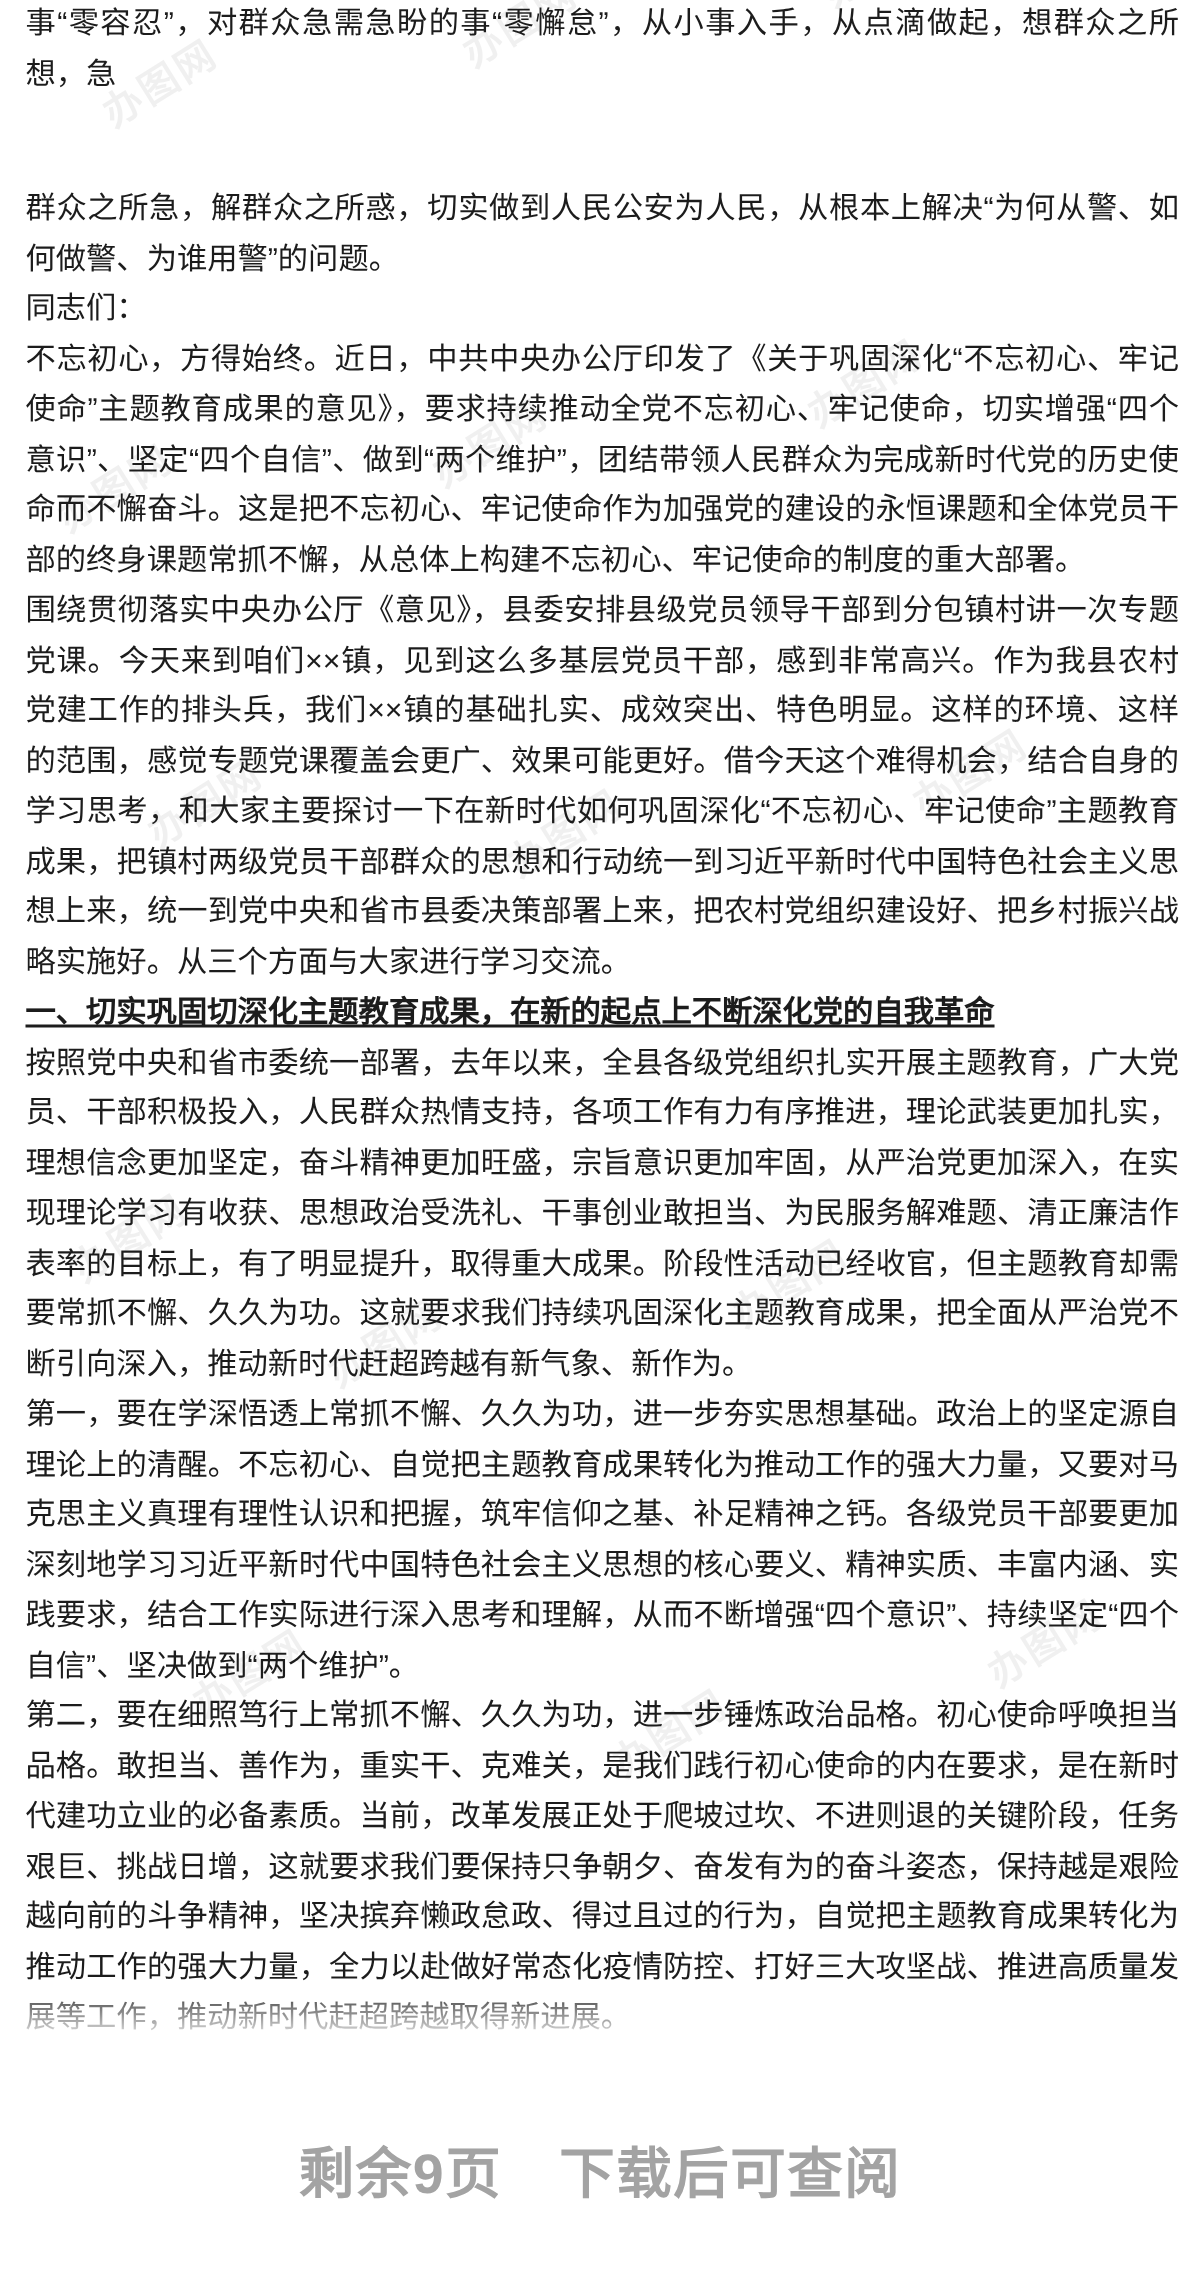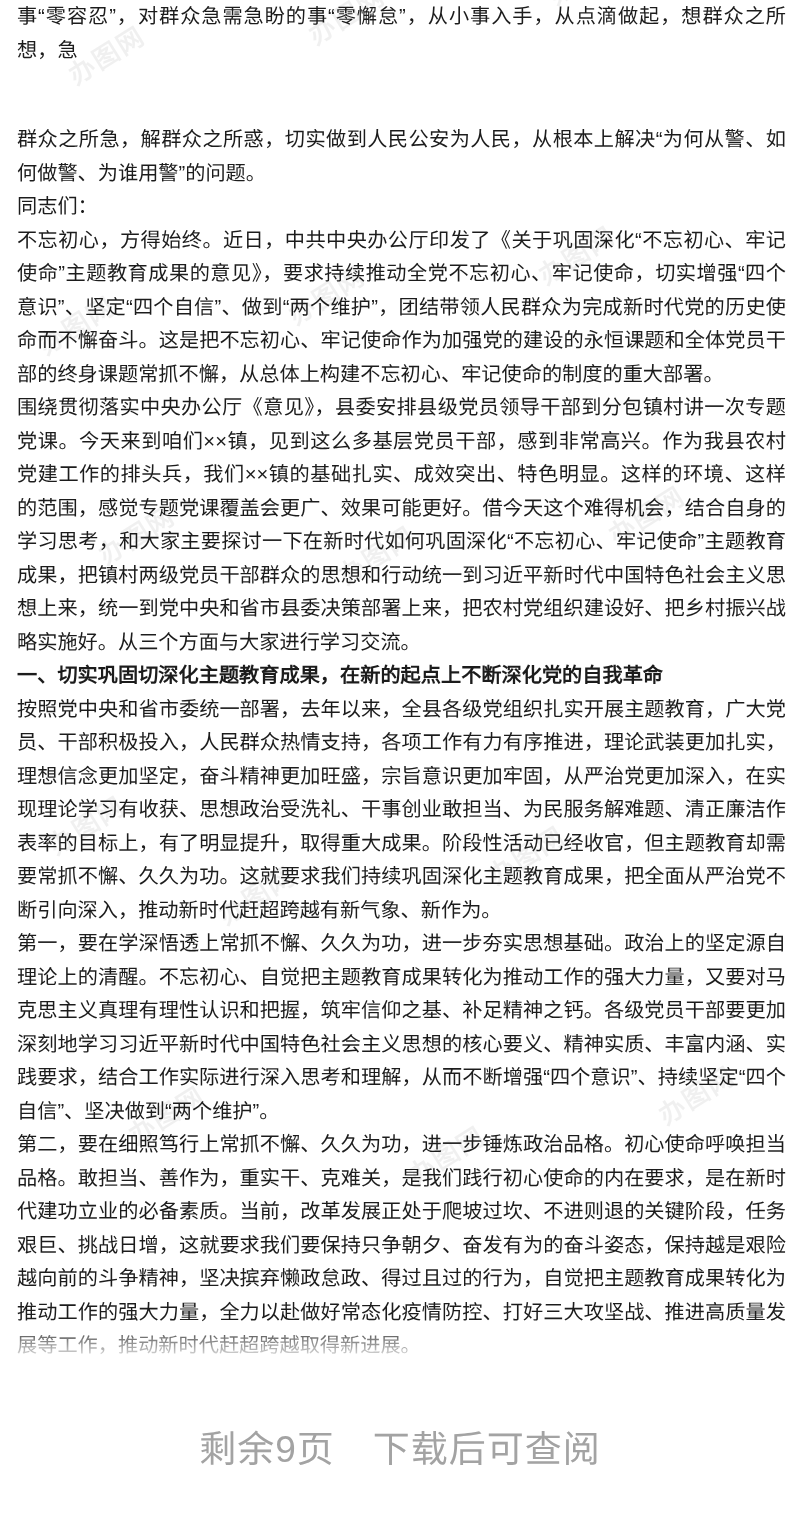--- a/index.html
+++ b/index.html
@@ -72,20 +72,21 @@
     line-height: 33.5px;
     color: #1c1c1c;
     text-align: justify;
     text-justify: inter-ideograph;
     font-family: "Liberation Sans", "DejaVu Sans", sans-serif;
     letter-spacing: 0px;
     word-break: break-all;
   }
   h2.heading {
     font-weight: 700;
+    text-decoration: underline;
   }
   p.para { font-weight: 400; }
 
   .gap-lg { height: 56px; }
 
   
   .footer {
     position: absolute;
     left: 0;
     right: 0;
@@ -93,21 +94,21 @@
     height: 160px;
     z-index: 3;
     display: flex;
     align-items: center;
     justify-content: center;
     background: #ffffff;
   }
   .footer-text {
     color: #a3a3a3;
     font-size: 37px;
-    font-weight: 400;
+    font-weight: 700;
     letter-spacing: 1px;
     font-family: "Liberation Sans", "DejaVu Sans", sans-serif;
     white-space: pre;
   }
 
   .fade-mask {
     position: absolute;
     left: 0;
     right: 0;
     bottom: 160px;

